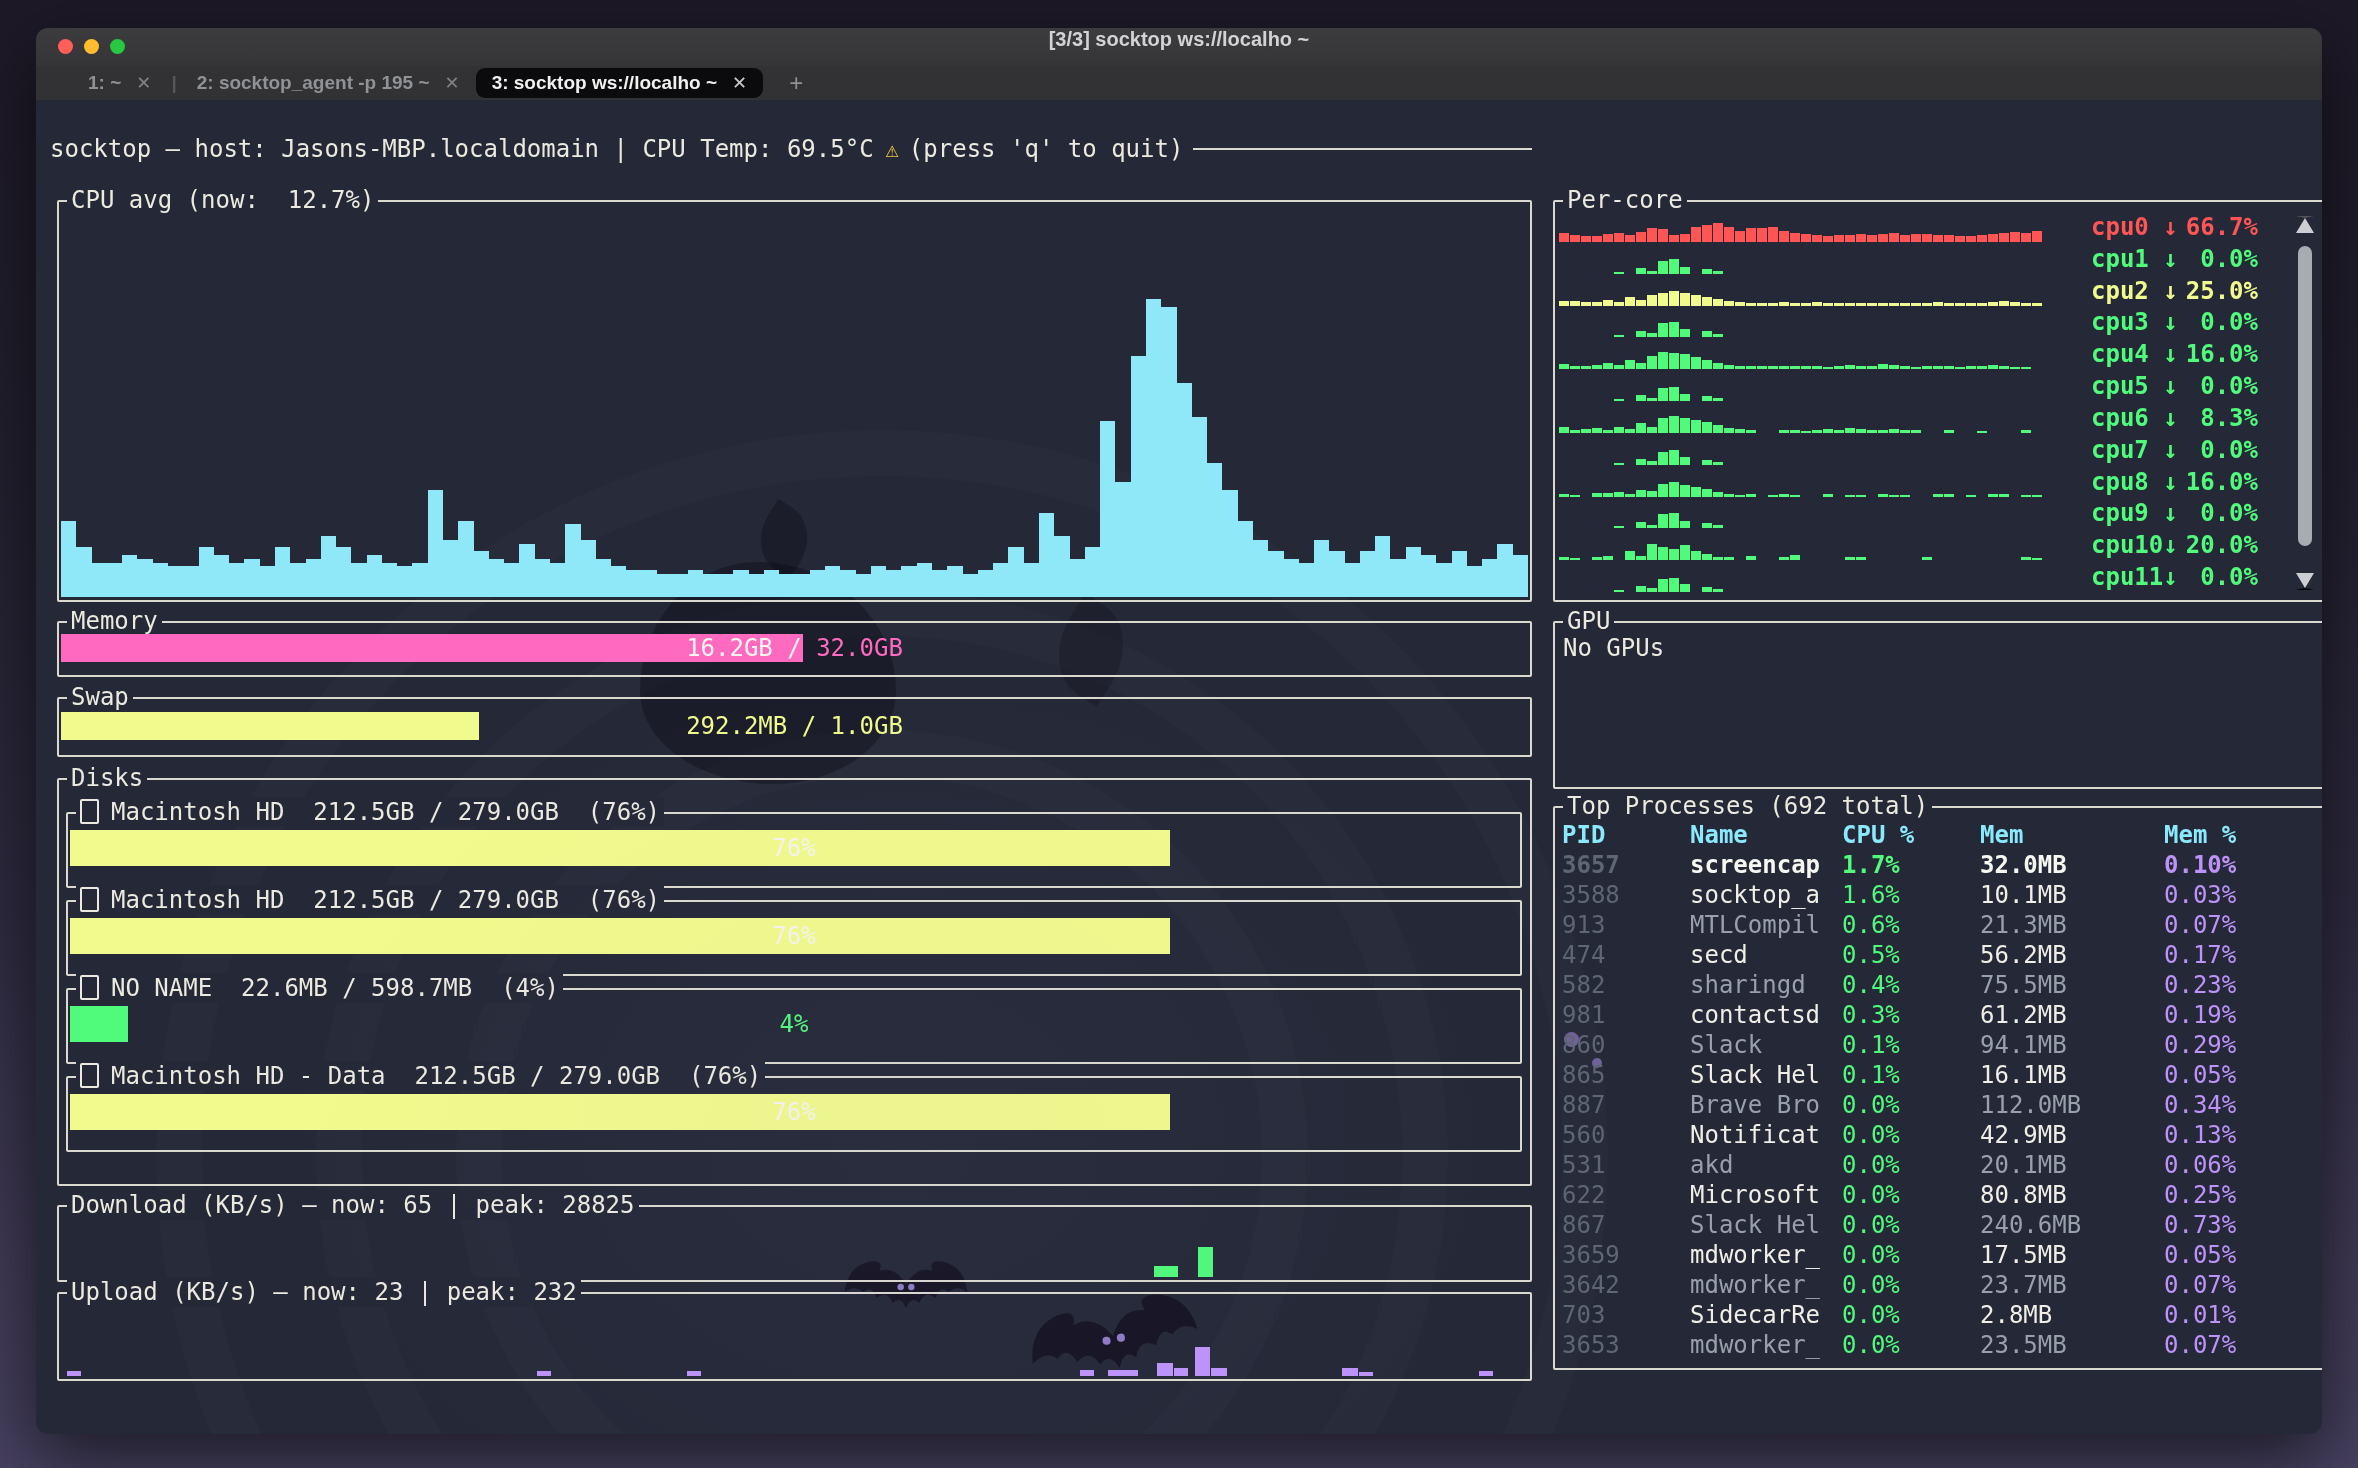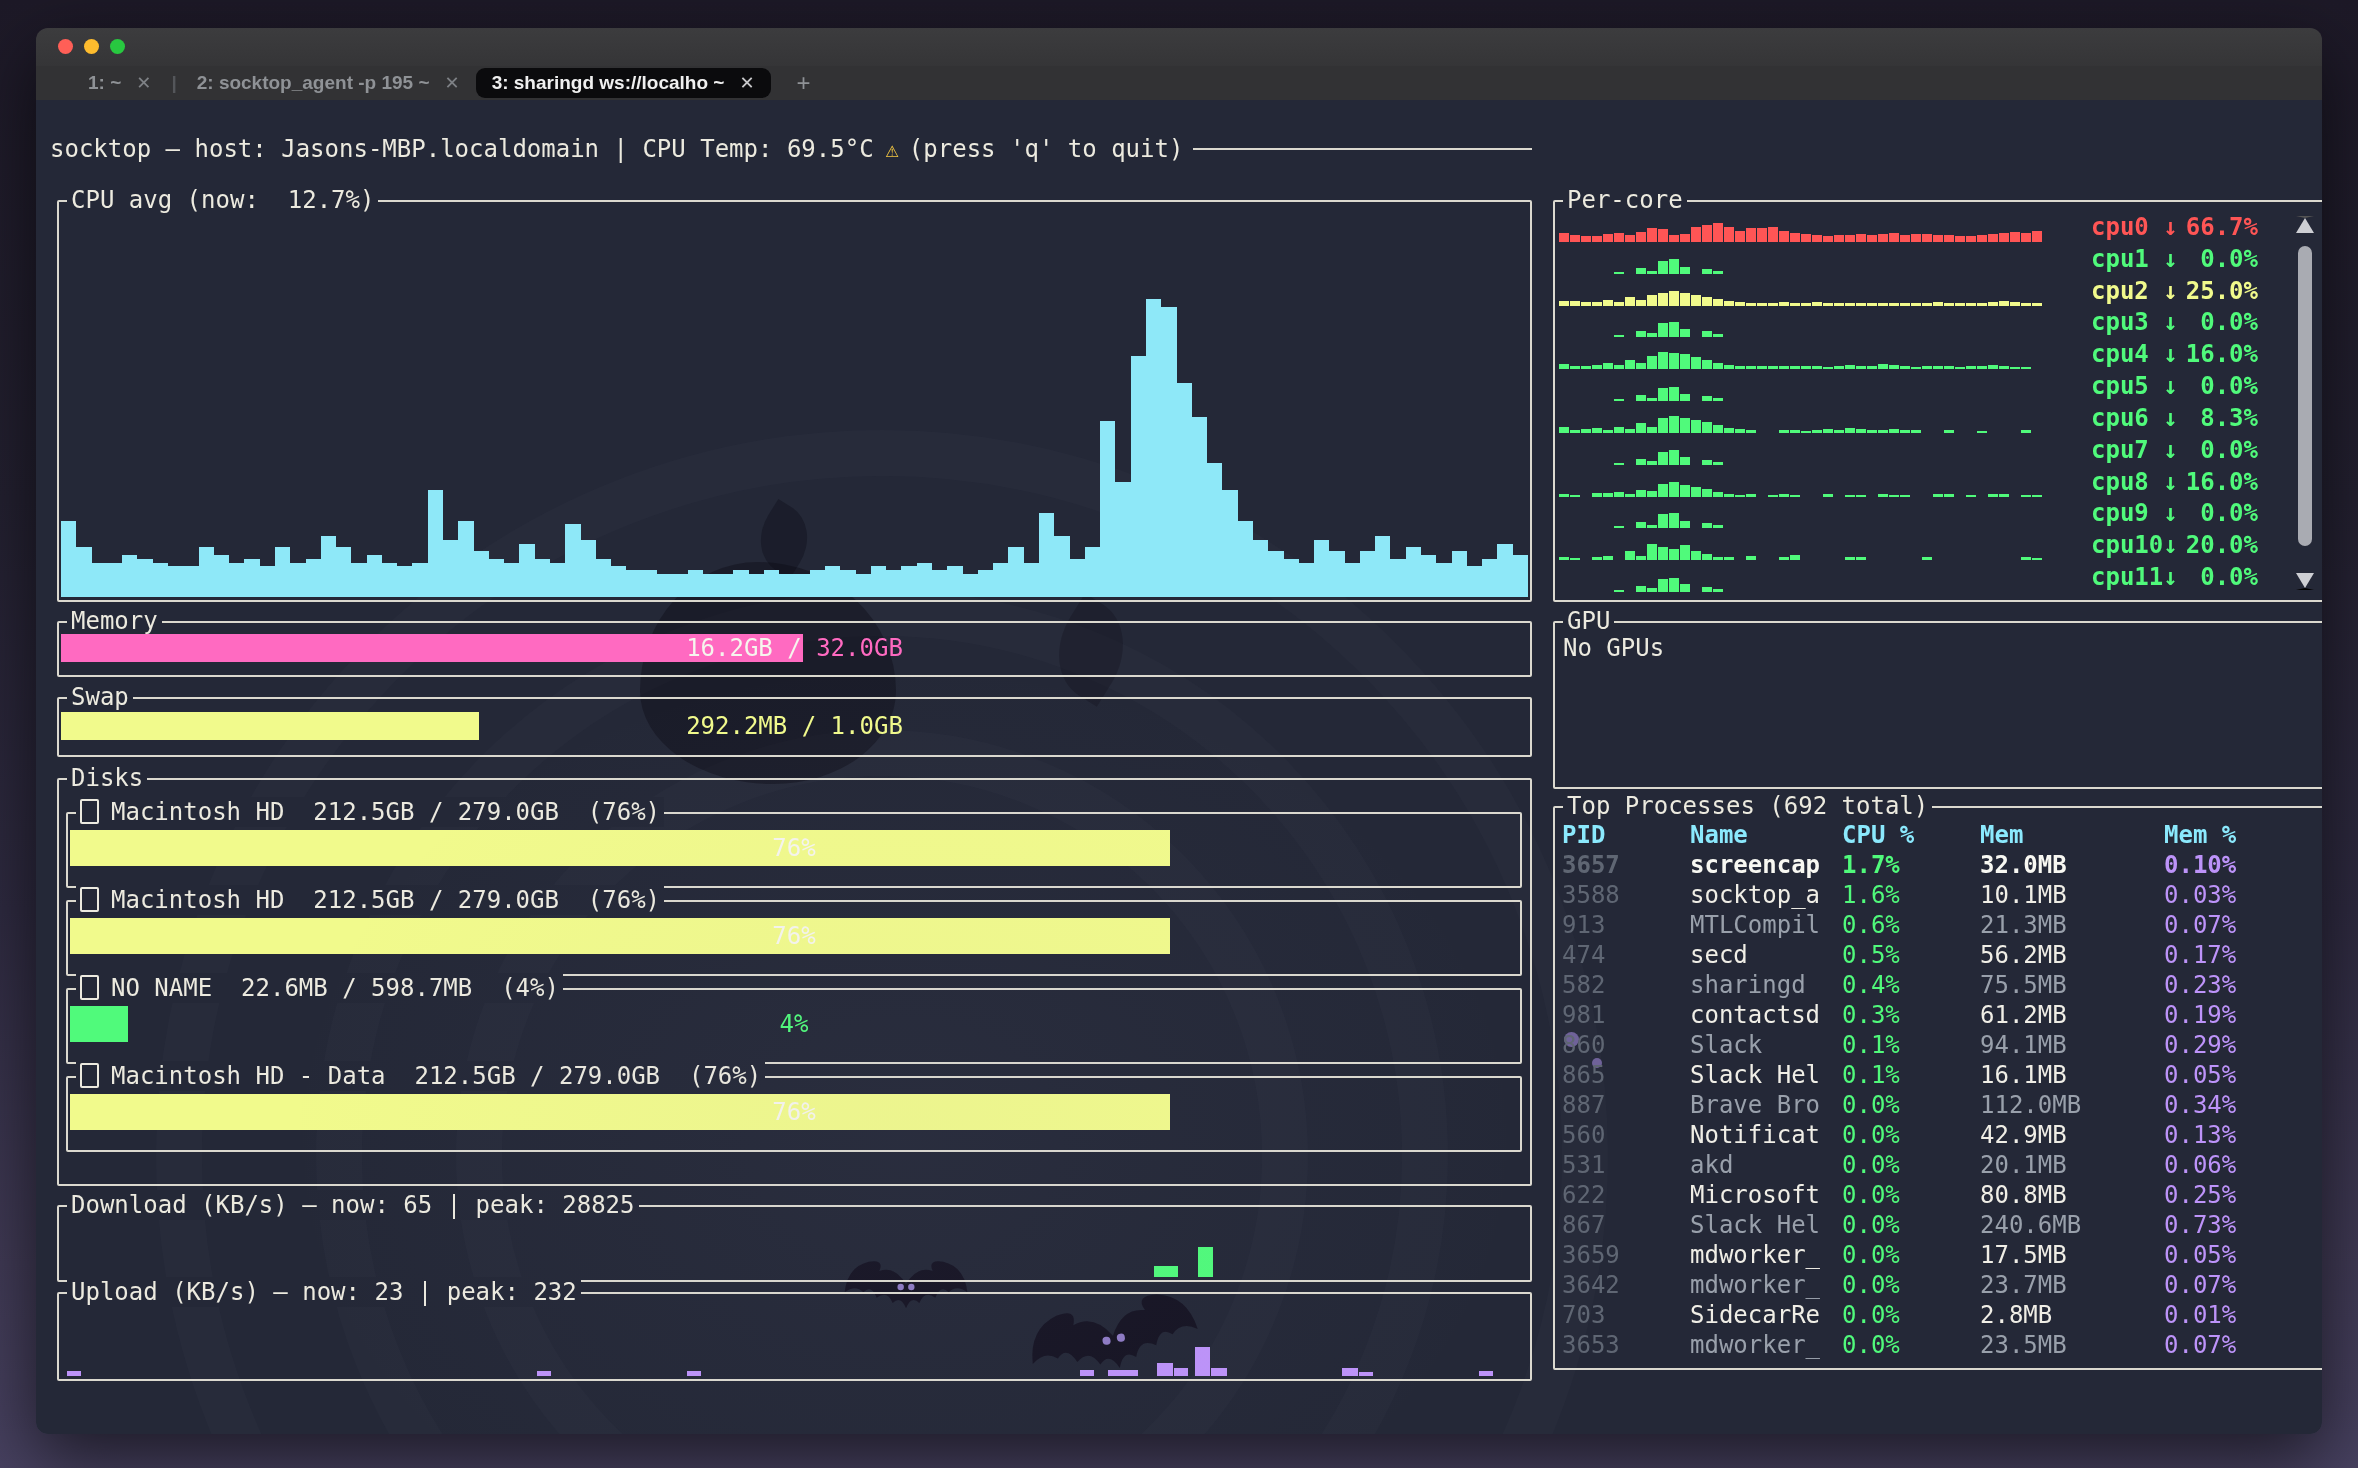--- a/index.html
+++ b/index.html
@@ -76,26 +76,27 @@
 </head>
 <body>
 
 <div class="window">
   <div class="titlebar">
     <div class="lights">
       <button class="light" style="background:#ff5f57"></button>
       <button class="light" style="background:#febc2e"></button>
       <button class="light" style="background:#28c840"></button>
     </div>
+    <div class="title">[3/3] socktop ws://localho ~</div>
   </div>
   <div class="tabbar" id="tabbar">
       <div class="tab"><span>1: ~</span><span class="tclose">✕</span></div>
       <span class="tabsep">|</span>
       <div class="tab"><span>2: socktop_agent -p 195 ~</span><span class="tclose">✕</span></div>
-      <div class="tab active"><span>3: sharingd ws://localho ~</span><span class="tclose">✕</span></div>
+      <div class="tab active"><span>3: socktop ws://localho ~</span><span class="tclose">✕</span></div>
       <button class="plus">+</button>
     </div>
 
   <div class="screen">
 
     <div class="deco ring" style="left:420px;top:630px;width:760px;height:760px;"></div>
     <div class="deco ring" style="left:280px;top:490px;width:1040px;height:1040px;"></div>
     <div class="deco ring" style="left:120px;top:330px;width:1360px;height:1360px;"></div>
     <div class="deco apple" style="left:604px;top:462px;width:256px;height:222px;"></div>
     <div class="deco leaf" style="left:722px;top:408px;width:52px;height:62px;"></div>

